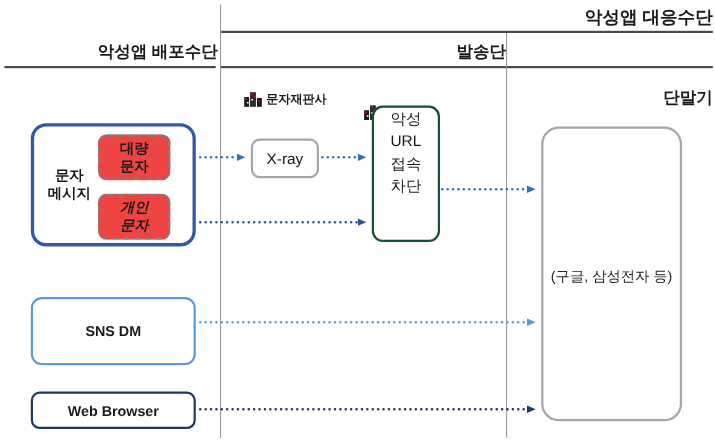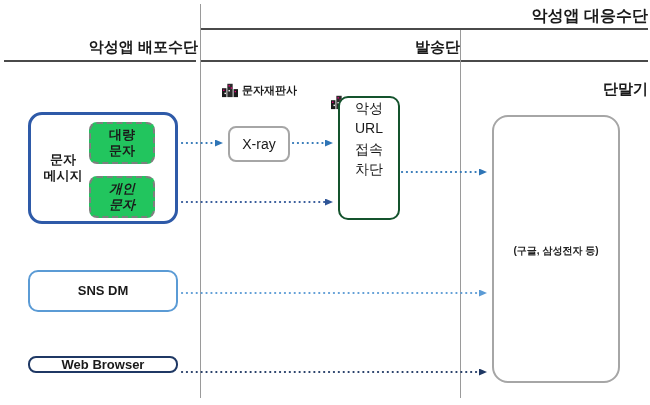--- a/index.html
+++ b/index.html
@@ -12,37 +12,37 @@
   .hdr{position:absolute;text-align:right;font-weight:700;}
   .h-top{left:200px;top:6px;width:448px;font-size:16px;}
   .h-left{left:0px;top:38px;width:198px;font-size:15px;}
   .h-send{left:200px;top:38px;width:260px;font-size:15px;}
   .h-device{left:460px;top:38px;width:188px;font-size:15px;margin-top:42px;}
 
   .box{position:absolute;background:#fff;display:flex;align-items:center;justify-content:center;text-align:center;box-sizing:border-box;}
   .sms-outer{left:28px;top:112px;width:150px;height:112px;border:3px solid #2e5aa8;border-radius:14px;}
   .sms-label{position:absolute;left:6px;top:50%;transform:translateY(-50%);width:52px;text-align:center;
     font-size:13px;font-weight:700;white-space:pre-line;line-height:1.25;}
-  .mini-box{position:absolute;left:58px;width:66px;height:42px;border:2px dashed #7f7f7f;border-radius:8px;background:#22c55e;
+  .mini-box{position:absolute;left:58px;width:66px;height:42px;border:2px dashed #7f7f7f;border-radius:8px;background:#ef4444;
     display:flex;align-items:center;justify-content:center;text-align:center;
     font-size:13px;font-weight:600;white-space:pre-line;line-height:1.2;box-sizing:border-box;}
   .mini-bulk{top:7px;}
   .mini-personal{top:61px;font-style:italic;}
 
-  .sns-box{left:28px;top:270px;width:150px;height:42px;border:2.5px solid #5b9bd5;border-radius:10px;flex-direction:column;}
+  .sns-box{left:28px;top:270px;width:150px;height:62px;border:2.5px solid #5b9bd5;border-radius:10px;flex-direction:column;}
   .sns-title{font-size:13px;font-weight:700;line-height:1.2;}
   .sns-sub{font-size:11px;color:#333;line-height:1.2;}
-  .web-box{left:28px;top:356px;width:150px;height:17px;border:2.5px solid #1f3864;border-radius:8px;font-size:13px;font-weight:700;}
+  .web-box{left:28px;top:356px;width:150px;height:34px;border:2.5px solid #1f3864;border-radius:8px;font-size:13px;font-weight:700;}
 
   .xray-box{left:228px;top:126px;width:62px;height:36px;border:2px solid #a6a6a6;border-radius:8px;font-size:14px;}
   .url-box{left:338px;top:96px;width:62px;height:124px;border:2px solid #14532d;border-radius:10px;
     align-items:flex-start;padding-top:0;font-size:14px;line-height:1.45;white-space:pre-line;}
   .os-box{left:492px;top:115px;width:128px;height:268px;border:2px solid #a6a6a6;border-radius:16px;flex-direction:column;}
   .os-main{font-size:15px;line-height:1.55;white-space:pre-line;}
-  .os-note{font-size:10px;margin-top:3px;color:#222;font-weight:bold;}
+  .os-note{font-size:13px;margin-top:3px;color:#222;}
 
   .fac-label{position:absolute;display:flex;align-items:center;gap:3px;font-size:11px;font-weight:700;}
   .fac-reseller{left:221px;top:82px;}
   .fac-carrier{left:330px;top:94px;}
   .fac-label svg{display:block;}
 
   #arrows{position:absolute;left:0;top:0;pointer-events:none;}
   .dash{fill:none;stroke-width:2.2;stroke-linecap:round;stroke-dasharray:0.1 4.8;}
   .st-blue{stroke:#2e75b6;}
   .st-dark{stroke:#2f5597;}

